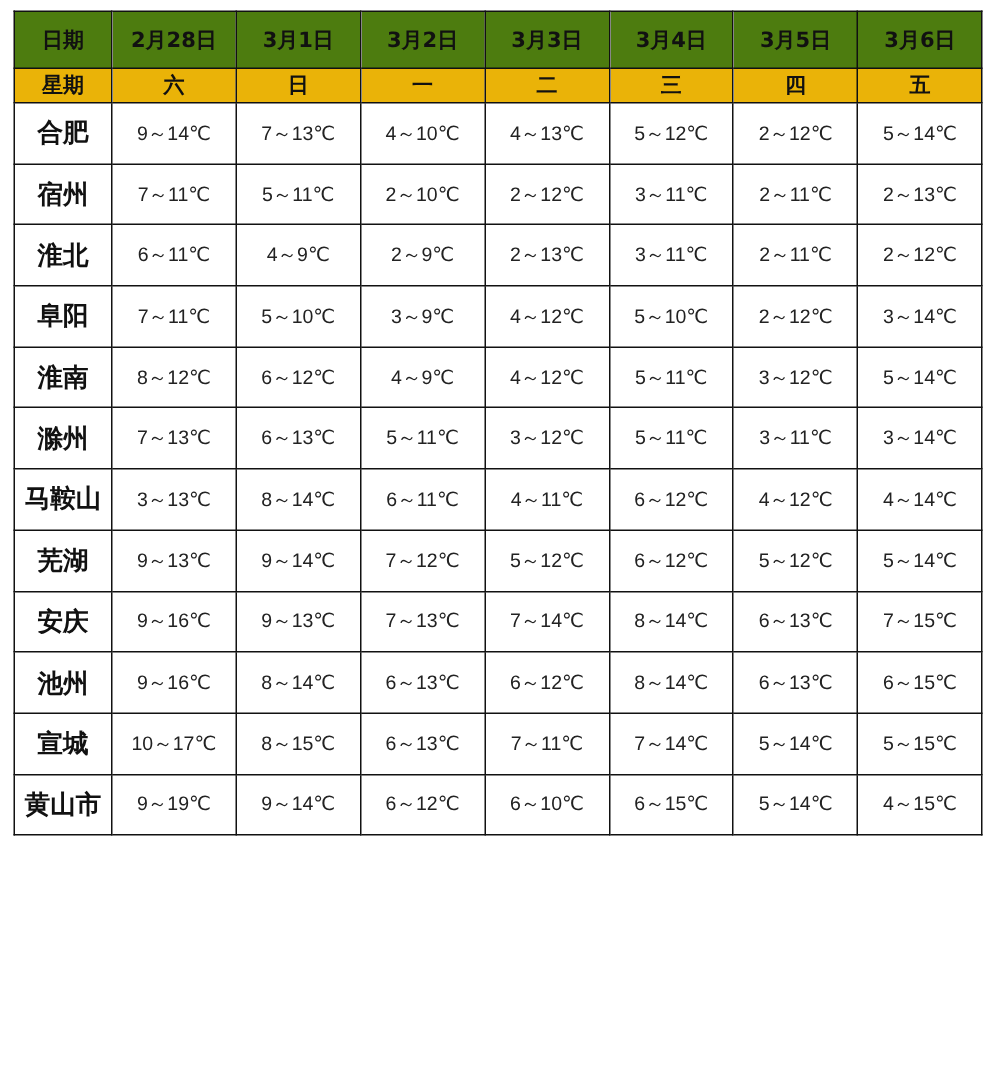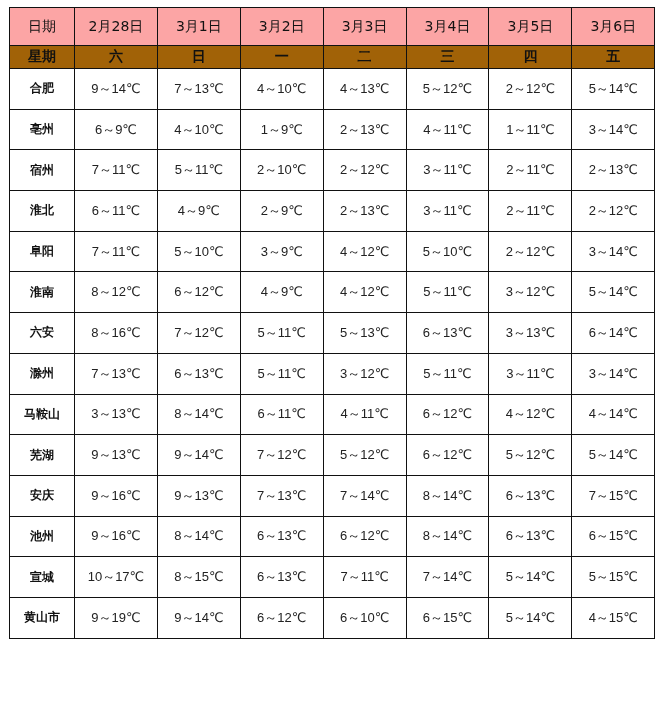--- a/index.html
+++ b/index.html
@@ -16,42 +16,42 @@
     text-align: center;
     vertical-align: middle;
     padding: 0;
     overflow: hidden;
     white-space: nowrap;
   }
   col.c0 { width: 65px; }
   col.cd { width: 82.9px; }
   tr.hdr-date th {
     height: 37px;
-    background: #fca5a5;
-    font-weight: normal;
+    background: #4d7c0f;
+    font-weight: bold;
     font-size: 14px;
     color: #111;
   }
   tr.hdr-week th {
     height: 22px;
-    background: #a16207;
+    background: #eab308;
     font-weight: bold;
     font-size: 14px;
     color: #111;
   }
   tr.data td {
     height: 39.7px;
     font-size: 13px;
     color: #222;
     font-family: "Liberation Sans", "DejaVu Sans", sans-serif;
     background: #ffffff;
   }
   tr.data td.city {
     font-weight: bold;
-    font-size: 12px;
+    font-size: 17px;
     color: #111;
     font-family: "DejaVu Sans", sans-serif;
   }
 </style>
 </head>
 <body>
 
 <div class="wrap">
   <table class="weather">
     <colgroup>
@@ -91,30 +91,20 @@
           <td class="city">合肥</td>
           <td>9～14℃</td>
           <td>7～13℃</td>
           <td>4～10℃</td>
           <td>4～13℃</td>
           <td>5～12℃</td>
           <td>2～12℃</td>
           <td>5～14℃</td>
         </tr>
         <tr class="data">
-          <td class="city">亳州</td>
-          <td>6～9℃</td>
-          <td>4～10℃</td>
-          <td>1～9℃</td>
-          <td>2～13℃</td>
-          <td>4～11℃</td>
-          <td>1～11℃</td>
-          <td>3～14℃</td>
-        </tr>
-        <tr class="data">
           <td class="city">宿州</td>
           <td>7～11℃</td>
           <td>5～11℃</td>
           <td>2～10℃</td>
           <td>2～12℃</td>
           <td>3～11℃</td>
           <td>2～11℃</td>
           <td>2～13℃</td>
         </tr>
         <tr class="data">
@@ -141,30 +131,20 @@
           <td class="city">淮南</td>
           <td>8～12℃</td>
           <td>6～12℃</td>
           <td>4～9℃</td>
           <td>4～12℃</td>
           <td>5～11℃</td>
           <td>3～12℃</td>
           <td>5～14℃</td>
         </tr>
         <tr class="data">
-          <td class="city">六安</td>
-          <td>8～16℃</td>
-          <td>7～12℃</td>
-          <td>5～11℃</td>
-          <td>5～13℃</td>
-          <td>6～13℃</td>
-          <td>3～13℃</td>
-          <td>6～14℃</td>
-        </tr>
-        <tr class="data">
           <td class="city">滁州</td>
           <td>7～13℃</td>
           <td>6～13℃</td>
           <td>5～11℃</td>
           <td>3～12℃</td>
           <td>5～11℃</td>
           <td>3～11℃</td>
           <td>3～14℃</td>
         </tr>
         <tr class="data">

